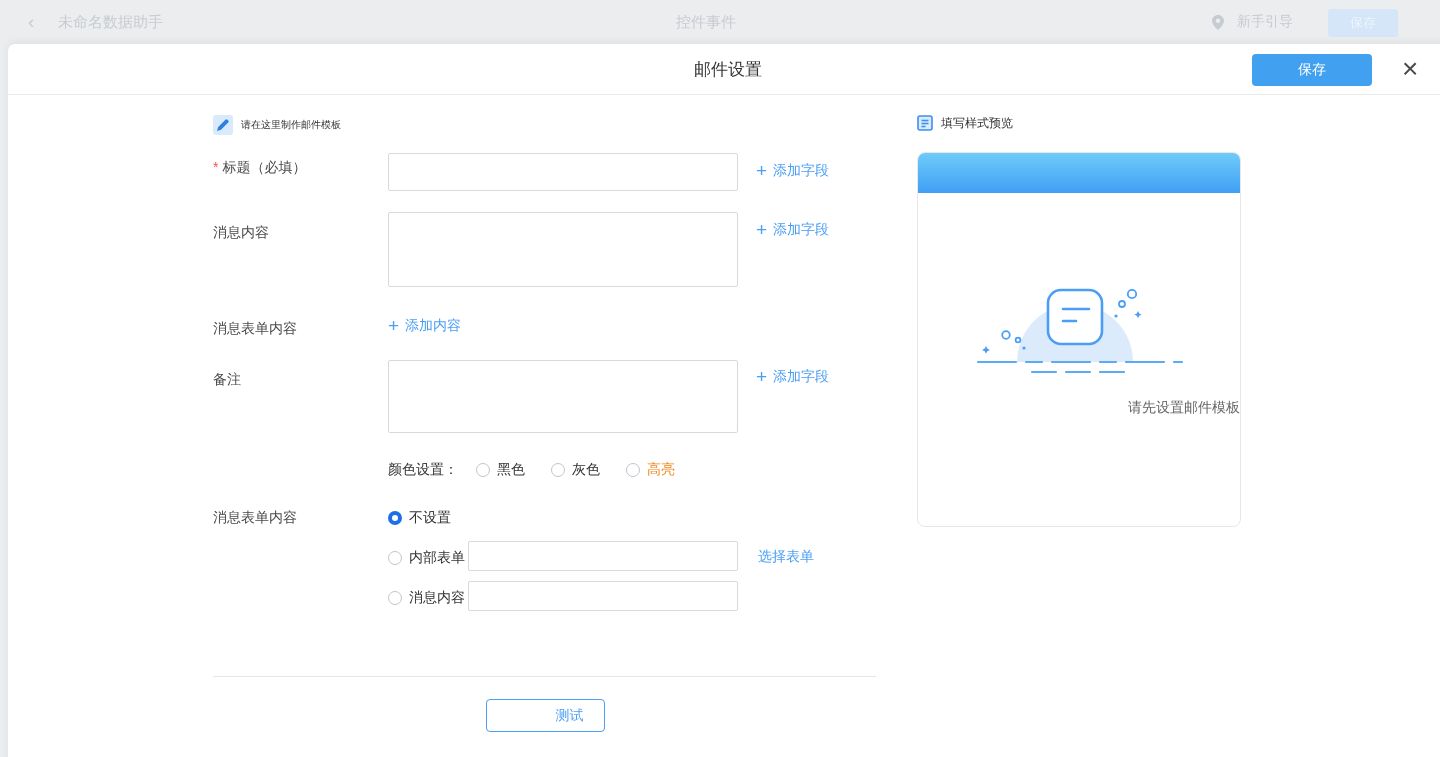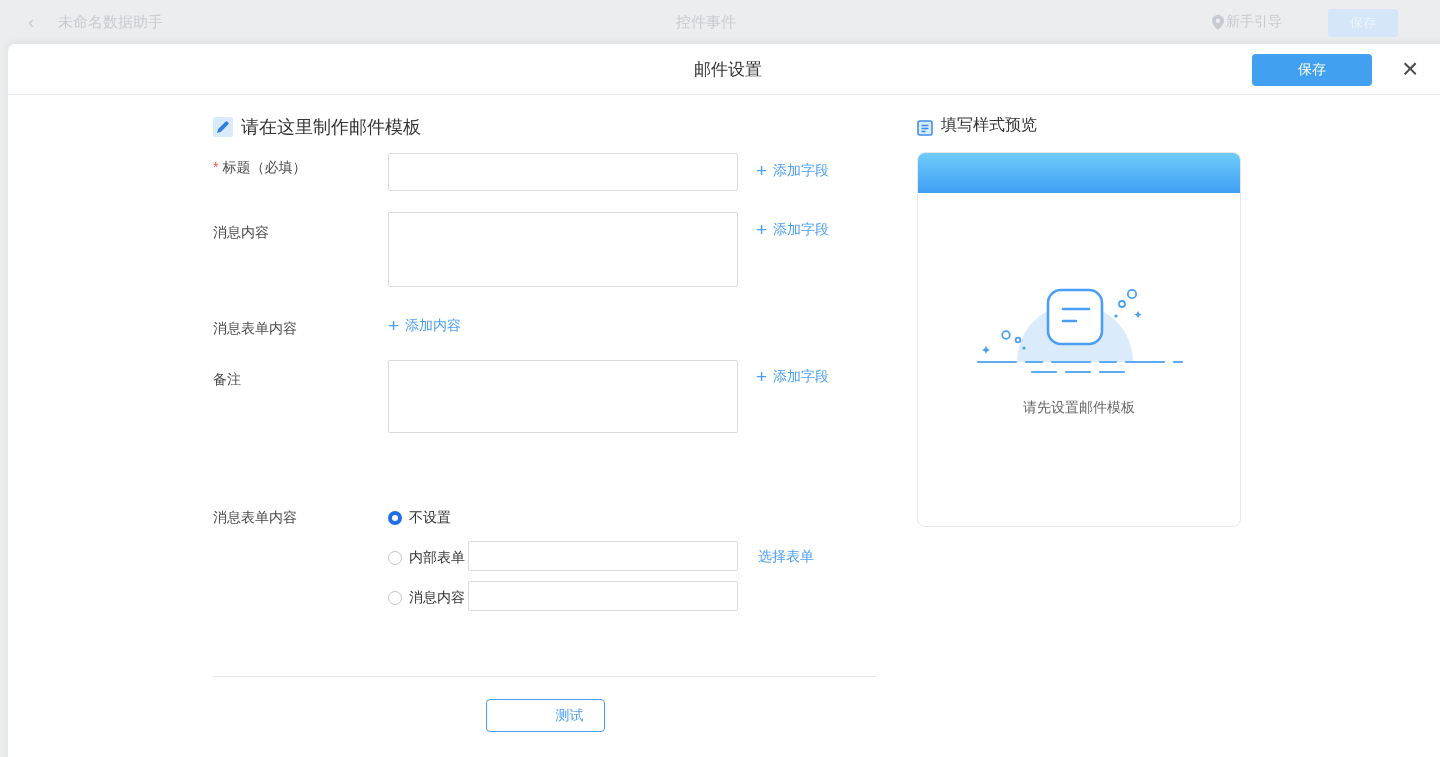--- a/index.html
+++ b/index.html
@@ -7,34 +7,34 @@
   body {
     font-family:"Liberation Sans","DejaVu Sans",sans-serif;
     background:#ECEDEF; position:relative; overflow:hidden; font-size:14px;
   }
 
   
   .appbar { position:absolute; top:0; left:0; width:1440px; height:44px; background:#ECEDEF; color:#C7CBD2; }
   .appbar .back { position:absolute; left:28px; top:10px; font-size:19px; line-height:24px; }
   .appbar .apptitle { position:absolute; left:58px; top:13px; font-size:15px; }
   .appbar .centertitle { position:absolute; left:676px; top:13px; font-size:15px; }
-  .appbar .guide { position:absolute; left:1212px; top:13px; display:flex; align-items:center; gap:2px; font-size:14px; }
+  .appbar .guide { position:absolute; left:1212px; top:13px; display:flex; align-items:center; gap:13px; font-size:14px; }
   .appbar .appsave { position:absolute; left:1328px; top:9px; width:70px; height:28px; background:#D5E6F8; color:#EDF4FC; border:none; border-radius:3px; font-size:13px; }
 
   
   .modal { position:absolute; top:44px; left:8px; width:1440px; height:745px; background:#fff; box-shadow:0 -2px 10px rgba(0,0,0,.06);border-radius:7px; }
   .modal-header { position:absolute; top:0; left:0; width:1440px; height:51px; border-bottom:1px solid #EBEBEB; }
   .modal-title { position:absolute; width:100%; text-align:center; top:0; line-height:51px; font-size:17px; color:#333; font-weight:500; }
   .save-btn { position:absolute; left:1244px; top:10px; width:120px; height:32px; background:#42A0F0; color:#fff; border:none; border-radius:4px; font-size:14px; cursor:pointer; }
   .close-btn { position:absolute; left:1394px; top:7px; font-size:28px; color:#4A4A4A; font-weight:300; cursor:pointer; line-height:36px; }
 
   .modal-body { position:absolute; top:51px; left:0; width:1440px; height:662px; }
 
   
-  .section-head { position:absolute; left:205px; top:20px; display:flex; align-items:center; gap:8px; color:#333; font-size:18px; }
+  .section-head { position:absolute; left:205px; top:20px; display:flex; align-items:center; gap:8px; color:#333; font-size:10px; }
   .pencil-bg { width:20px; height:20px; background:#D9EAFC; border-radius:3px; display:flex; align-items:center; justify-content:center; }
 
   .lbl { position:absolute; left:205px; font-size:14px; color:#4A4A4A; }
   .req { color:#F55445; margin-right:4px; }
 
   .txt-input { position:absolute; border:1px solid #D9D9D9; border-radius:2px; background:#fff; font-size:14px; padding:0 8px; color:#333; outline:none; }
   .txt-area { position:absolute; border:1px solid #D9D9D9; border-radius:2px; background:#fff; font-size:14px; padding:6px 8px; color:#333; resize:none; outline:none; }
 
   .link { position:absolute; display:flex; align-items:center; gap:6px; color:#4B9EF5; font-size:14px; cursor:pointer; }
   .plus { font-size:19px; line-height:18px; font-weight:400; }
@@ -42,25 +42,25 @@
   .radio-row { position:absolute; display:flex; align-items:center; font-size:14px; color:#333; }
   .radio { width:14px; height:14px; border-radius:50%; border:1px solid #BFC4CC; background:#fff; margin-right:7px; flex:none; }
   .radio.sel { border:4px solid #1E6FE6; }
   .opt-gap { margin-left:26px; display:flex; align-items:center; }
   .hl { color:#F08519; }
 
   .divider { position:absolute; left:205px; top:581px; width:663px; height:1px; background:#E6E6E6; }
   .test-btn { position:absolute; left:478px; top:604px; width:119px; height:33px; background:#fff; border:1px solid #4B9EF5; color:#4B9EF5; border-radius:4px; font-size:14px; cursor:pointer;padding-left:48px; }
 
   
-  .preview-head { position:absolute; left:909px; top:20px; display:flex; align-items:flex-end; gap:8px; color:#333; font-size:16px; }
+  .preview-head { position:absolute; left:909px; top:20px; display:flex; align-items:flex-start; gap:8px; color:#333; font-size:12px; }
   .preview-card { position:absolute; left:909px; top:57px; width:324px; height:375px; background:#fff; border:1px solid #E7E7E7; border-radius:8px; }
   .preview-banner { width:100%; height:40px; border-radius:7px 7px 0 0; background:linear-gradient(180deg,#6FCBF9 0%,#409FF5 100%); }
   .illus { position:absolute; left:52px; top:131px; }
-  .preview-empty { position:absolute; width:100%; top:246px; text-align:center; font-size:14px; color:#666; }
+  .preview-empty { position:absolute; width:100%; top:246px; text-align:right; font-size:14px; color:#666; }
 </style>
 </head>
 <body>
 
 <div class="appbar">
   <span class="back">‹</span>
   <span class="apptitle">未命名数据助手</span>
   <span class="centertitle">控件事件</span>
   <span class="guide">
     <svg width="12" height="15" viewBox="0 0 12 15">
@@ -112,20 +112,35 @@
       <span>添加内容</span>
     </span>
 
     <div class="lbl" style="top:276px">备注</div>
     <textarea class="txt-area" style="left: 380px; top: 265px; width: 350px; height: 73px;" value=""></textarea>
     <span class="link" style="left:748px; top:273px">
       <span class="plus">+</span>
       <span>添加字段</span>
     </span>
 
+    <div class="radio-row" style="left:380px; top:366px">
+      <span>颜色设置：</span>
+      <span class="opt-gap" style="margin-left:18px">
+        <span class="radio"></span>
+        <span>黑色</span>
+      </span>
+      <span class="opt-gap">
+        <span class="radio"></span>
+        <span>灰色</span>
+      </span>
+      <span class="opt-gap">
+        <span class="radio"></span>
+        <span class="hl">高亮</span>
+      </span>
+    </div>
 
     <div class="lbl" style="top:414px">消息表单内容</div>
 
     <div class="radio-row" style="left:380px; top:414px">
       <span class="radio sel"></span>
       <span>不设置</span>
     </div>
 
     <div class="radio-row" style="left:380px; top:454px">
       <span class="radio"></span>

